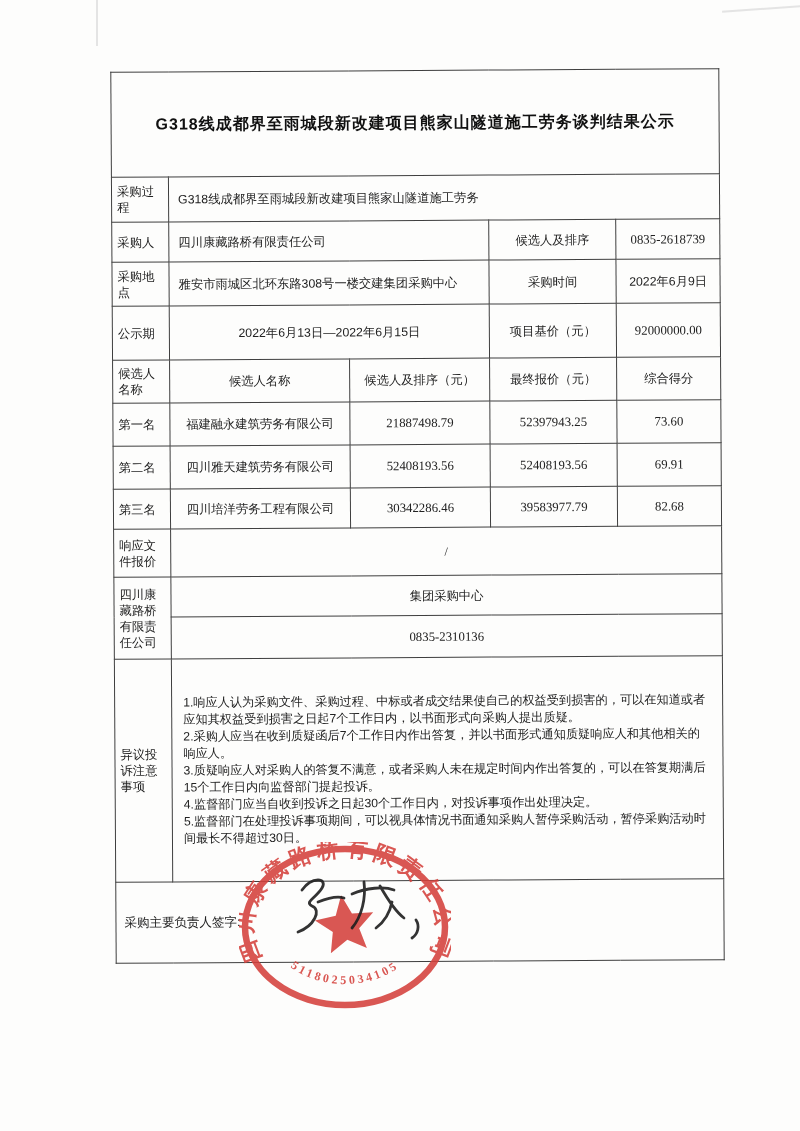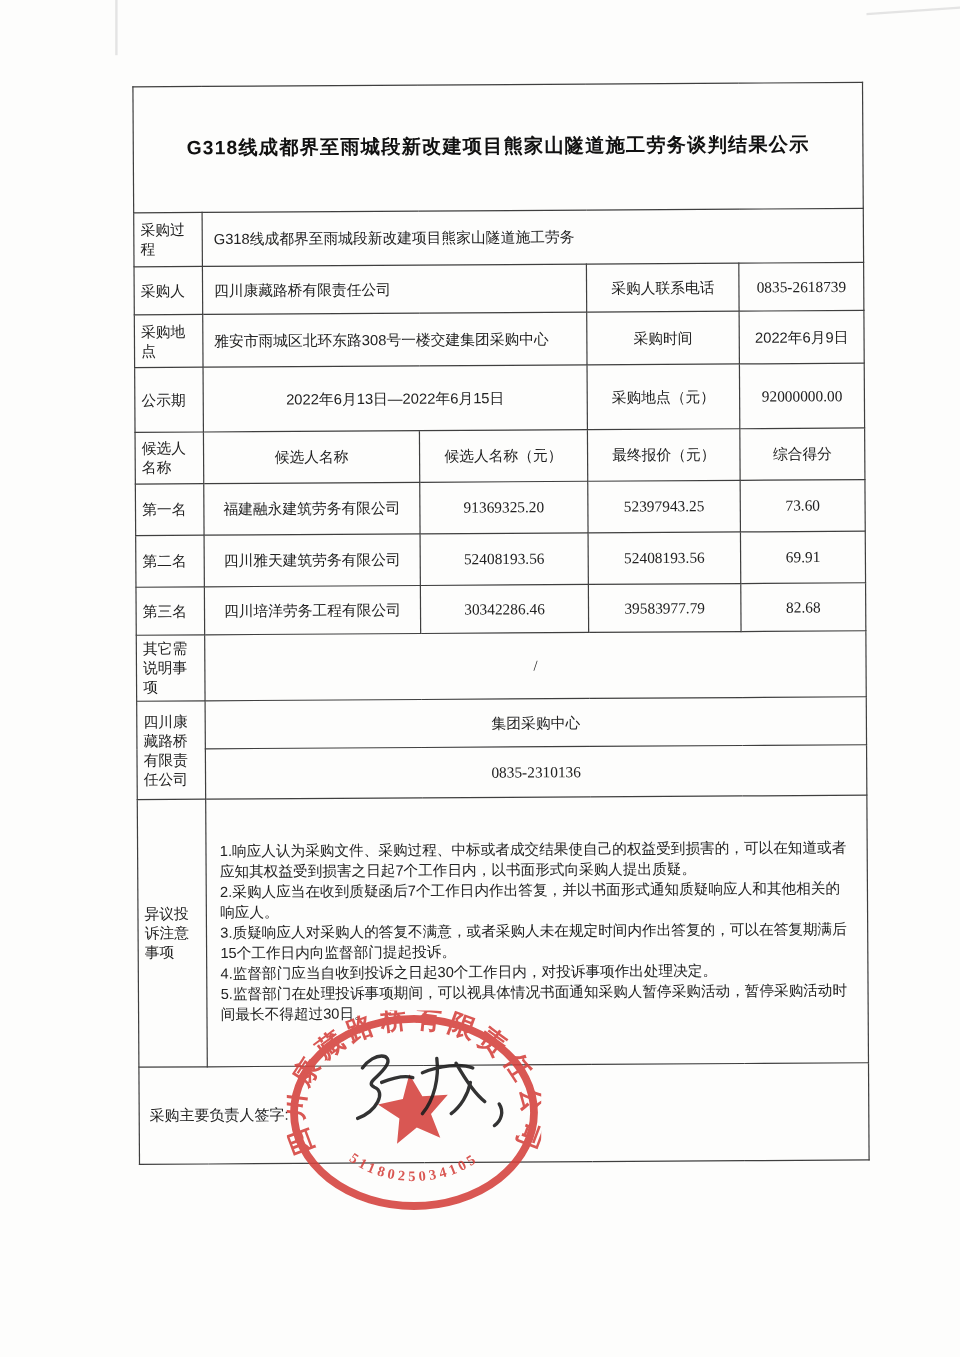--- a/index.html
+++ b/index.html
@@ -95,65 +95,65 @@
           <tr class="rh-title">
         <td colspan="5" class="title-cell">G318线成都界至雨城段新改建项目熊家山隧道施工劳务谈判结果公示</td>
       </tr>
       <tr class="rh-44">
         <td class="lbl">采购过程</td>
         <td colspan="4" class="left">G318线成都界至雨城段新改建项目熊家山隧道施工劳务</td>
       </tr>
       <tr class="rh-39">
         <td class="lbl">采购人</td>
         <td colspan="2" class="left">四川康藏路桥有限责任公司</td>
-        <td class="ctr">采购人联系电话</td>
+        <td class="ctr">候选人及排序</td>
         <td class="ctr num">0835-2618739</td>
       </tr>
       <tr class="rh-43">
         <td class="lbl">采购地点</td>
         <td colspan="2" class="left">雅安市雨城区北环东路308号一楼交建集团采购中心</td>
         <td class="ctr">采购时间</td>
         <td class="ctr">2022年6月9日</td>
       </tr>
       <tr class="rh-53">
         <td class="lbl">公示期</td>
         <td colspan="2" class="ctr">2022年6月13日—2022年6月15日</td>
-        <td class="ctr">采购地点（元）</td>
+        <td class="ctr">项目基价（元）</td>
         <td class="ctr num">92000000.00</td>
       </tr>
       <tr class="rh-42">
         <td class="lbl">候选人名称</td>
         <td class="ctr">候选人名称</td>
-        <td class="ctr">候选人名称（元）</td>
+        <td class="ctr">候选人及排序（元）</td>
         <td class="ctr">最终报价（元）</td>
         <td class="ctr">综合得分</td>
       </tr>
       <tr class="rh-42">
         <td class="lbl">第一名</td>
         <td class="ctr">福建融永建筑劳务有限公司</td>
-        <td class="ctr num">91369325.20</td>
+        <td class="ctr num">21887498.79</td>
         <td class="ctr num">52397943.25</td>
         <td class="ctr num">73.60</td>
       </tr>
       <tr class="rh-42">
         <td class="lbl">第二名</td>
         <td class="ctr">四川雅天建筑劳务有限公司</td>
         <td class="ctr num">52408193.56</td>
         <td class="ctr num">52408193.56</td>
         <td class="ctr num">69.91</td>
       </tr>
       <tr class="rh-39">
         <td class="lbl">第三名</td>
         <td class="ctr">四川培洋劳务工程有限公司</td>
         <td class="ctr num">30342286.46</td>
         <td class="ctr num">39583977.79</td>
         <td class="ctr num">82.68</td>
       </tr>
       <tr class="rh-47">
-        <td class="lbl">其它需说明事项</td>
+        <td class="lbl">响应文件报价</td>
         <td colspan="4" class="slash-cell">/</td>
       </tr>
       <tr class="rh-39">
         <td class="lbl" rowspan="2">四川康藏路桥有限责任公司</td>
         <td colspan="4" class="ctr">集团采购中心</td>
       </tr>
       <tr class="rh-41">
         <td colspan="4" class="ctr num">0835-2310136</td>
       </tr>
       <tr class="rh-212">

